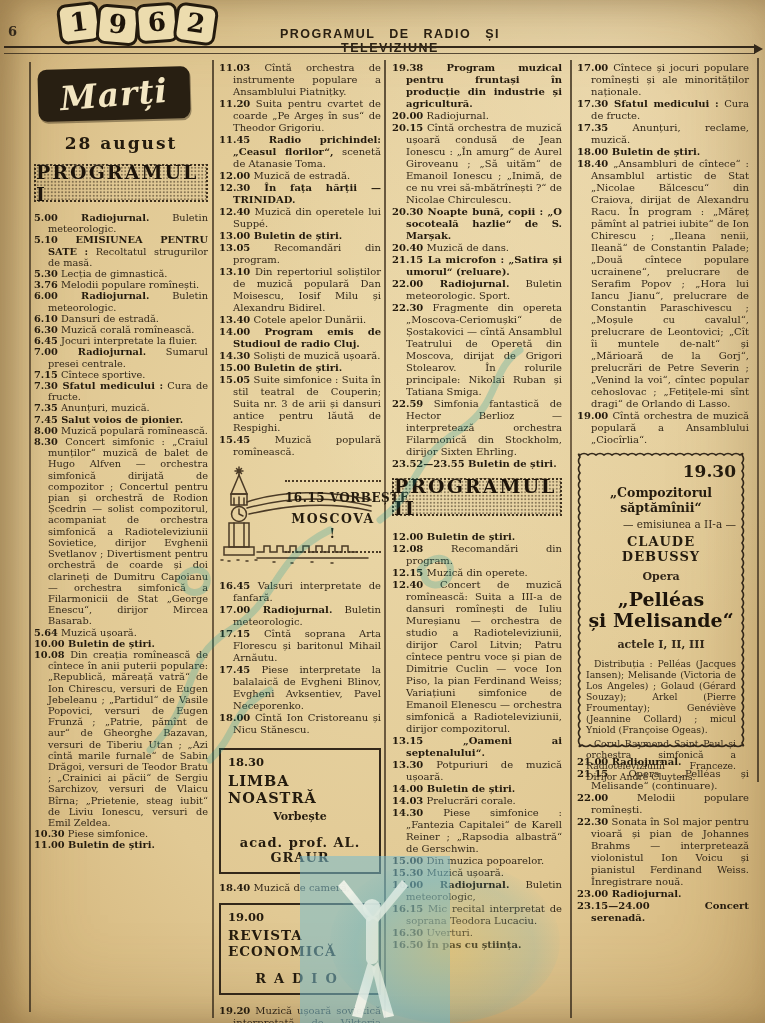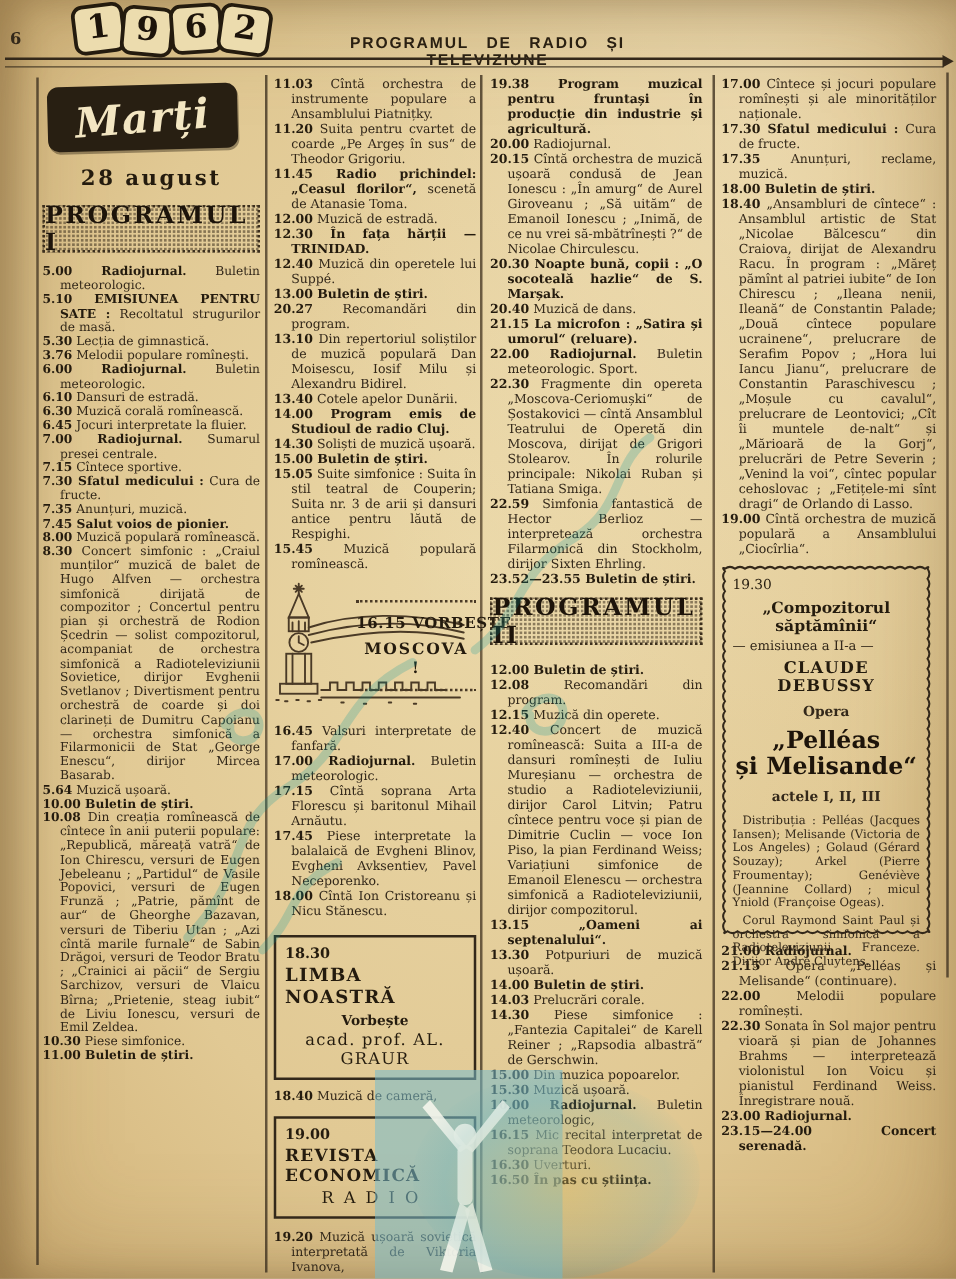--- a/index.html
+++ b/index.html
@@ -50,30 +50,30 @@
   .moscow svg{position:absolute;left:-6px;top:2px;}
   .mtext{position:absolute;left:66px;top:18px;width:96px;text-align:center;
     border-top:2px dotted #4a3a26;border-bottom:2px dotted #4a3a26;padding:9px 0 10px 0;}
   .mtext .l1{font-weight:bold;font-size:12px;letter-spacing:.5px;color:#241b0e;}
   .mtext .l2{font-weight:bold;font-size:12.5px;letter-spacing:1.5px;margin-top:6px;color:#241b0e;}
   
   .box{border:2px solid #33281a;padding:5px 7px 7px 7px;margin-top:12px;}
   .box .btime{font-weight:bold;font-size:11.5px;color:#241b0e;}
   .box .bt1{text-align:left;font-weight:bold;font-size:14.5px;letter-spacing:1px;margin-top:3px;color:#241b0e;}
   .box .bt2{text-align:center;font-weight:bold;font-size:11px;margin-top:4px;color:#241b0e;}
-  .box .bt3{text-align:center;font-weight:normal;font-size:13px;letter-spacing:1px;margin-top:2px;color:#241b0e;}
+  .box .bt3{text-align:center;font-weight:bold;font-size:13px;letter-spacing:1px;margin-top:12px;color:#241b0e;}
   .box .sp{letter-spacing:8px;}
   .mt8{margin-top:8px;} .mt10{margin-top:10px;}
   
   .opera{position:relative;width:168px;height:296px;margin-top:6px;}
   .opera svg.frame{position:absolute;left:0;top:0;}
   .opera .inner{position:relative;padding:9px 9px 0 9px;}
-  .opera .otime{font-weight:normal;font-size:11px;color:#241b0e;}
+  .opera .otime{font-weight:bold;font-size:17px;color:#241b0e;text-align:right;}
   .opera .otitle{font-weight:bold;font-size:12.5px;text-align:center;margin-top:4px;color:#241b0e;}
-  .opera .oep{font-size:10.5px;text-align:left;margin-top:3px;}
+  .opera .oep{font-size:10.5px;text-align:right;margin-top:3px;}
   .opera .ocomp{font-weight:bold;font-size:13px;text-align:center;letter-spacing:1px;margin-top:4px;color:#241b0e;}
   .opera .olabel{font-weight:bold;font-size:11px;text-align:center;margin-top:6px;}
   .opera .oname{font-weight:bold;font-size:19px;text-align:center;line-height:21px;margin-top:6px;color:#1d140a;}
   .opera .oacts{font-weight:bold;font-size:11px;text-align:center;margin-top:7px;}
   .opera .ocast{font-size:9.3px;line-height:11px;text-align:justify;margin-top:7px;text-indent:8px;}
   .opera .oorch{font-size:9.3px;line-height:11px;text-align:justify;margin-top:3px;text-indent:8px;}
   
   .wm{position:absolute;pointer-events:none;}
 </style>
 </head>
@@ -132,21 +132,21 @@
 
   <div class="col" style="left:219px;width:162px;">
     <div class="lst">
         <div class="entry"><b class="t">11.03</b> Cîntă orchestra de instrumente populare a Ansamblului Piatnițky.</div>
         <div class="entry"><b class="t">11.20</b> Suita pentru cvartet de coarde „Pe Argeș în sus“ de Theodor Grigoriu.</div>
         <div class="entry"><b class="t">11.45</b><b> Radio prichindel: „Ceasul florilor“,</b> scenetă de Atanasie Toma.</div>
         <div class="entry"><b class="t">12.00</b> Muzică de estradă.</div>
         <div class="entry bd"><b class="t">12.30</b> În fața hărții — TRINIDAD.</div>
         <div class="entry"><b class="t">12.40</b> Muzică din operetele lui Suppé.</div>
         <div class="entry bd"><b class="t">13.00</b> Buletin de știri.</div>
-        <div class="entry"><b class="t">20.27</b> Recomandări din program.</div>
+        <div class="entry"><b class="t">13.05</b> Recomandări din program.</div>
         <div class="entry"><b class="t">13.10</b> Din repertoriul soliștilor de muzică populară Dan Moisescu, Iosif Milu și Alexandru Bidirel.</div>
         <div class="entry"><b class="t">13.40</b> Cotele apelor Dunării.</div>
         <div class="entry bd"><b class="t">14.00</b> Program emis de Studioul de radio Cluj.</div>
         <div class="entry"><b class="t">14.30</b> Soliști de muzică ușoară.</div>
         <div class="entry bd"><b class="t">15.00</b> Buletin de știri.</div>
         <div class="entry"><b class="t">15.05</b> Suite simfonice : Suita în stil teatral de Couperin; Suita nr. 3 de arii și dansuri antice pentru lăută de Respighi.</div>
         <div class="entry"><b class="t">15.45</b> Muzică populară romînească.</div>
       </div>
 
     <div class="moscow">

